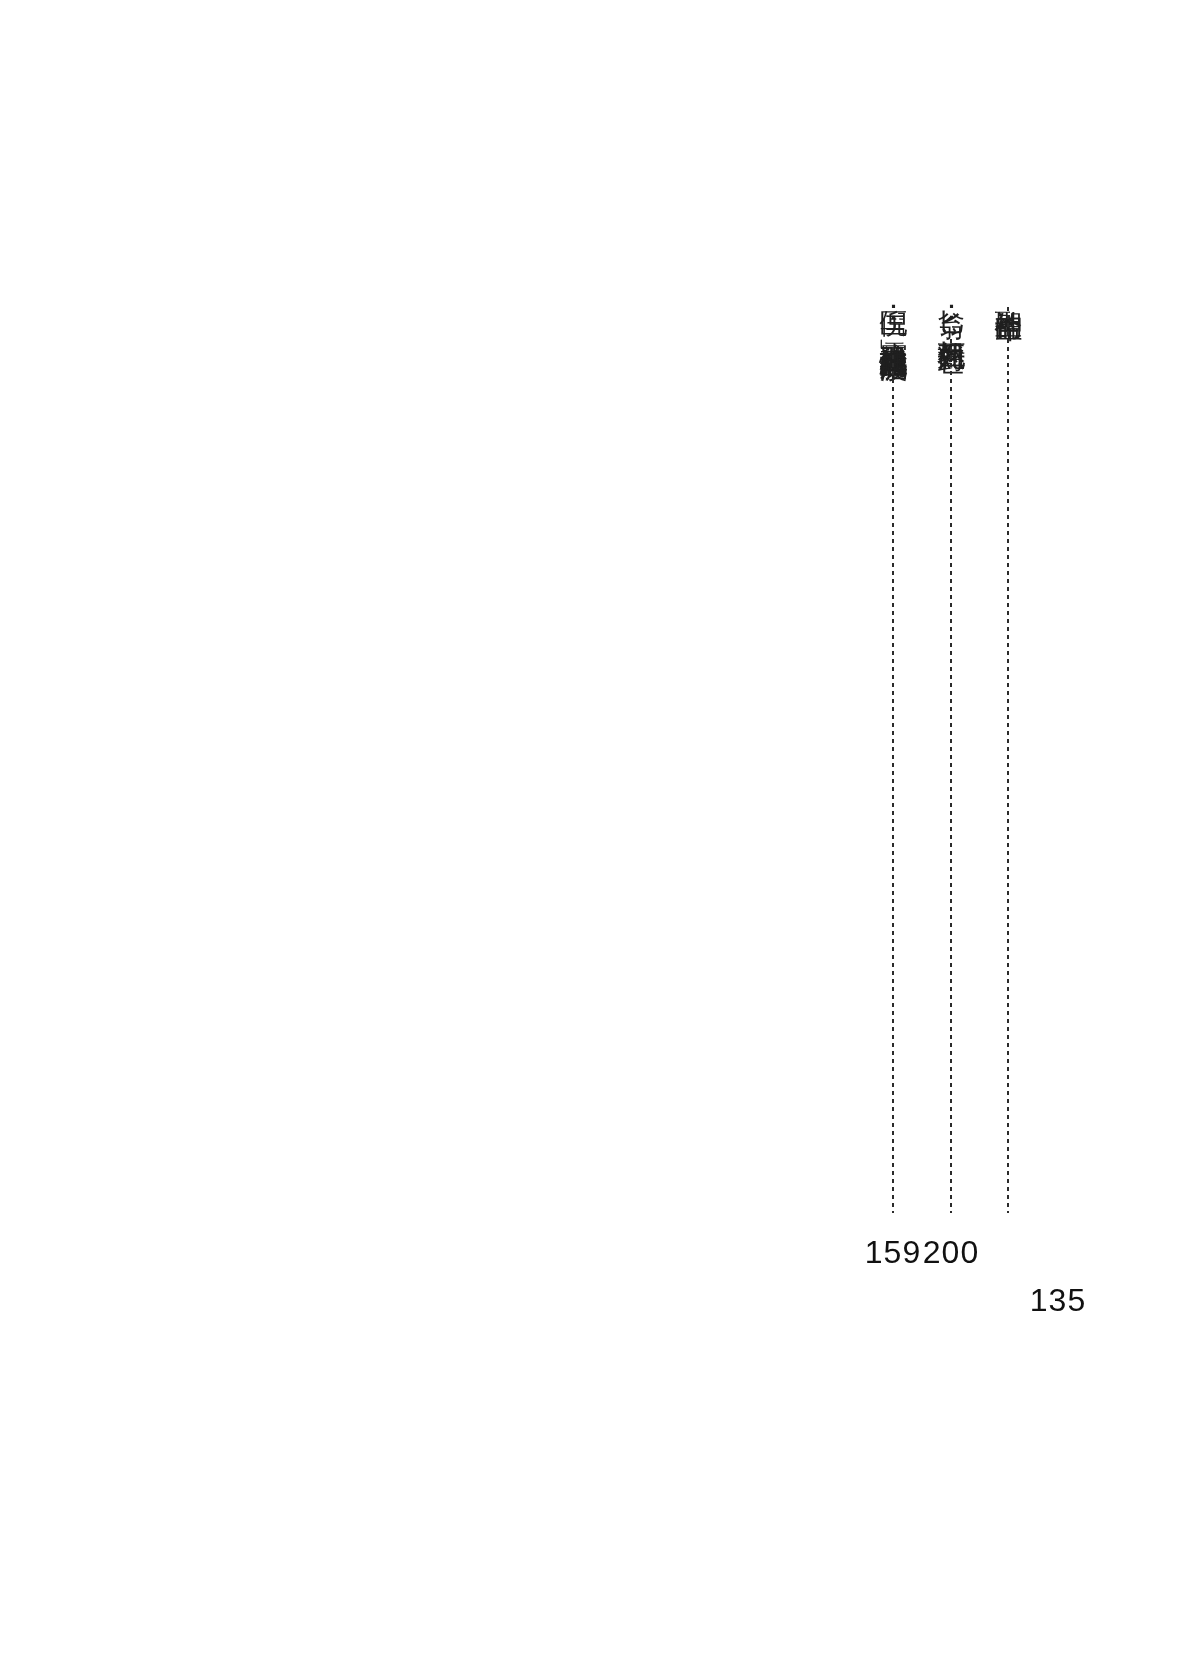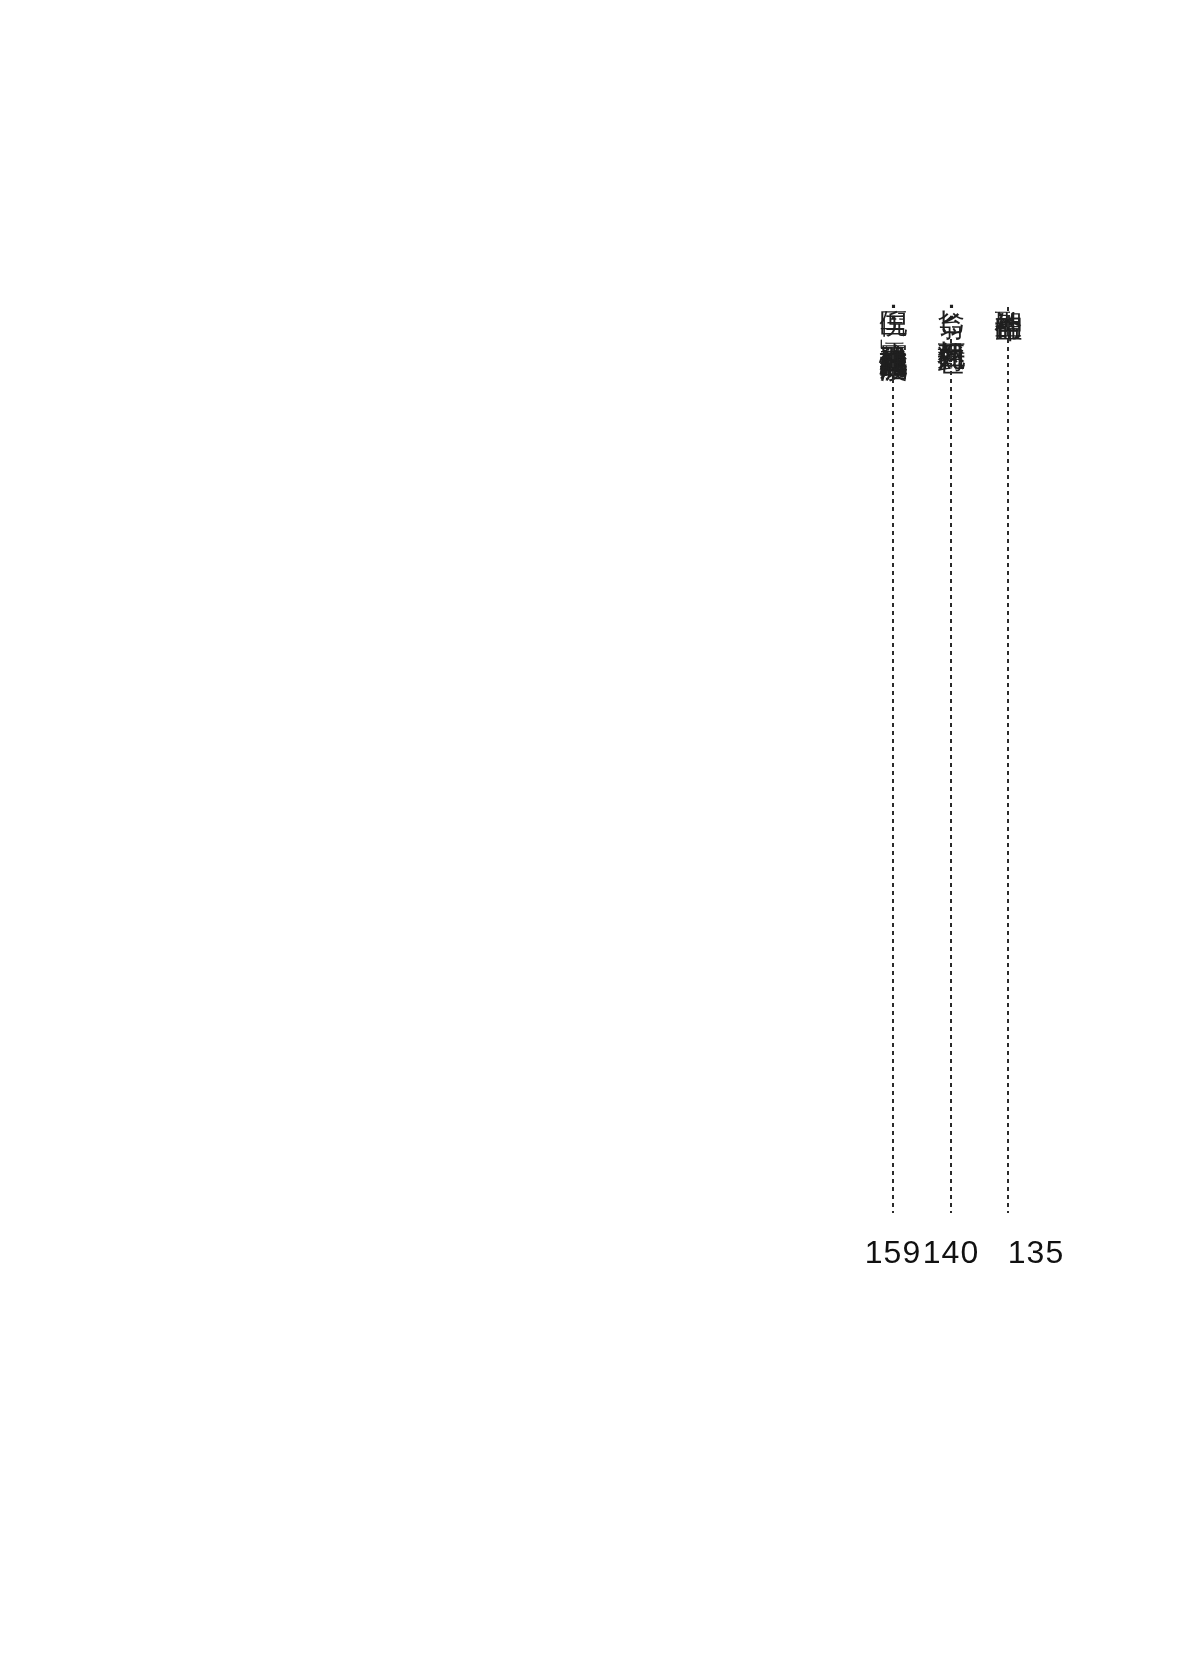--- a/index.html
+++ b/index.html
@@ -53,40 +53,40 @@
     text-align: center;
     font-family: "Liberation Sans", sans-serif;
     font-size: 32px;
     letter-spacing: 1px;
     color: #111111;
   }
   
   .entry-0 { left: 990px; }
   .entry-1 { left: 933px; }
   .entry-2 { left: 875px; }
-  .pagenum-0 { left: 1001px; }
+  .pagenum-0 { left: 1023px; margin-top: 48px; }
   .pagenum-1 { left: 916px; }
   .pagenum-2 { left: 858px; }
 </style>
 </head>
 <body>
 
 <div class="page">
 
   <div class="toc-entry entry-0">
     <div class="toc-title">神聖的生命</div>
     <div class="leader-line"></div>
   </div>
   <div class="toc-page-number pagenum-0">135</div>
 
   <div class="toc-entry entry-1">
     <div class="toc-title">匕翁：坦然面對死亡</div>
     <div class="leader-line"></div>
   </div>
-  <div class="toc-page-number pagenum-1">140</div>
+  <div class="toc-page-number pagenum-1">200</div>
 
   <div class="toc-entry entry-2">
     <div class="toc-title">倪匡：「靈魂」就是記憶模組的腦電波</div>
     <div class="leader-line"></div>
   </div>
   <div class="toc-page-number pagenum-2">159</div>
 
 </div>
 
 </body></html>

